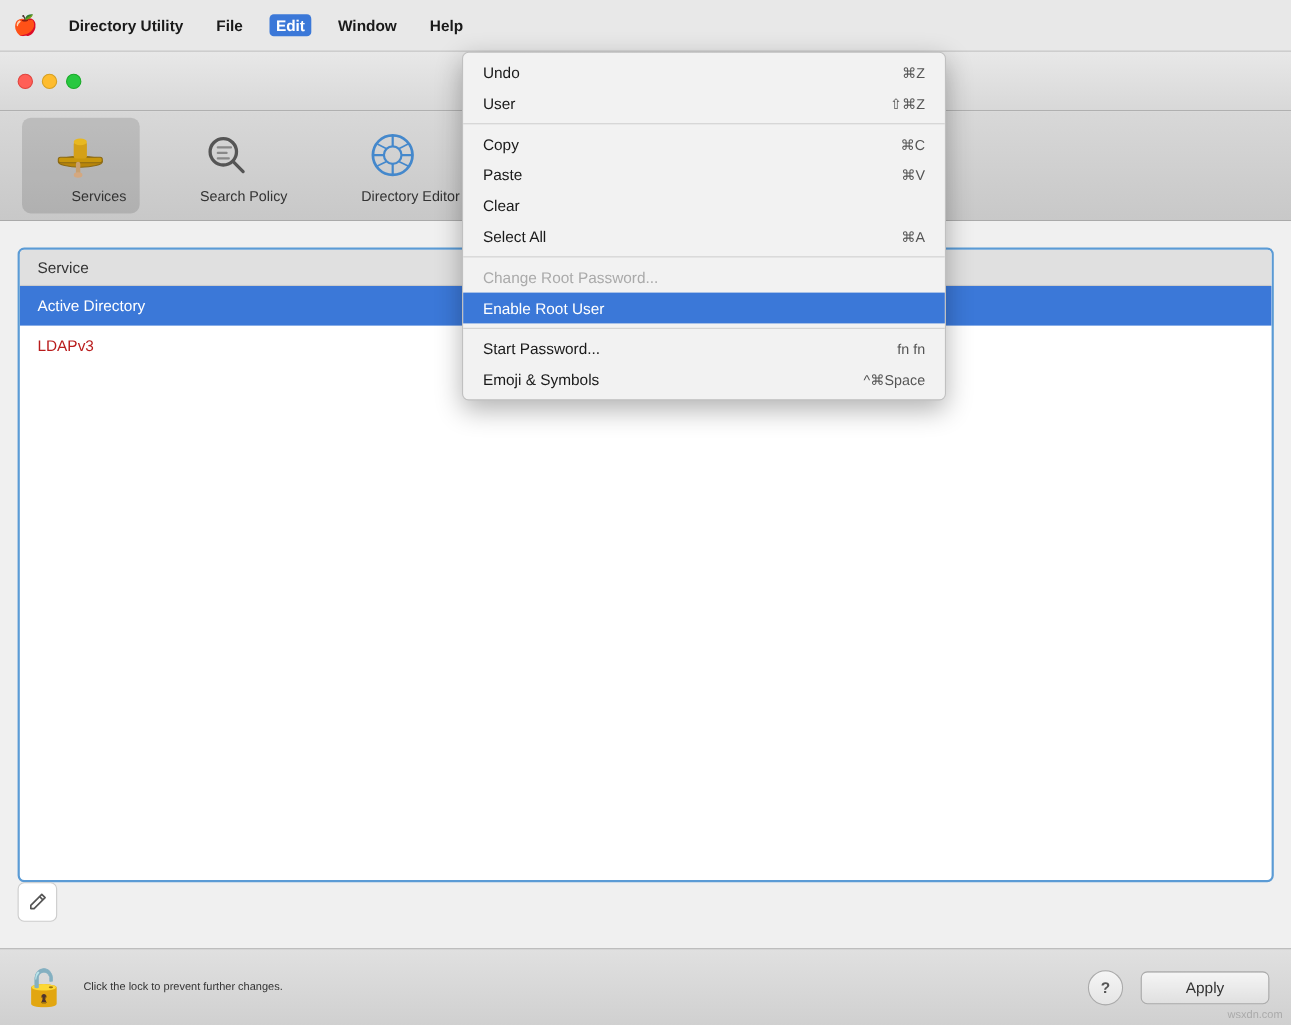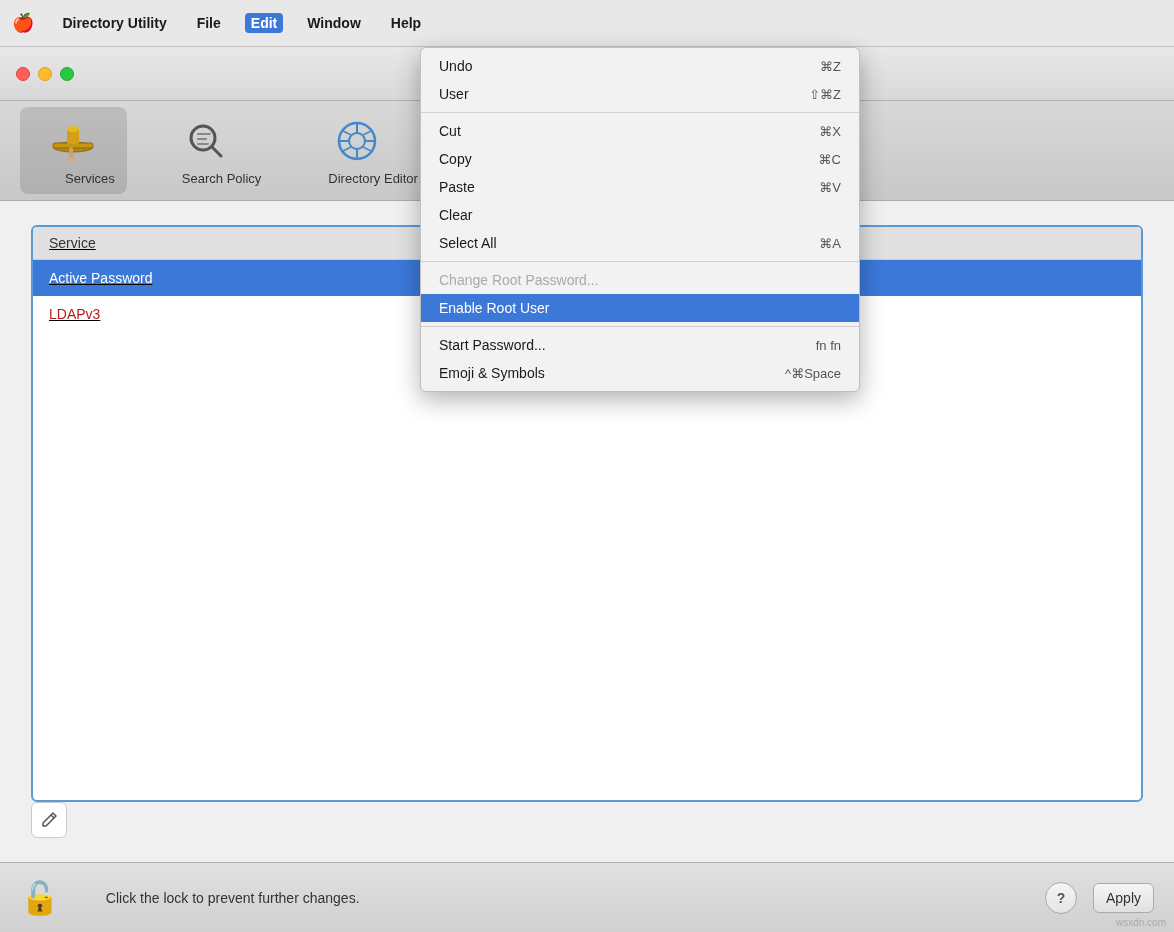--- a/index.html
+++ b/index.html
@@ -109,25 +109,24 @@
     .toolbar-label {
       font-size: 13px;
       color: #333;
       text-align: center;
       margin-left: 33px;
     }
 
     
     #content {
       flex: 1;
-      padding: 24px 31px;
+      padding: 24px 16px;
       display: flex;
       flex-direction: column;
       background: #f0f0f0;
-      text-decoration: underline;
     }
 
     
     #services-table {
       border: 2px solid #5b9bd5;
       border-radius: 6px;
       background: white;
       overflow: hidden;
       flex: 1;
     }
@@ -178,41 +177,40 @@
       border-top: 1px solid #b0b0b0;
       display: flex;
       align-items: center;
       padding: 0 20px;
       gap: 16px;
     }
     .lock-icon {
       font-size: 32px;
     }
     .lock-text {
-      font-size: 14px;
+      font-size: 10px;
       color: #333;
       flex: 1;
-      margin-left: 30px;
     }
     .help-btn {
       width: 32px;
       height: 32px;
       border-radius: 50%;
       border: 1px solid #aaa;
       background: linear-gradient(to bottom, #f5f5f5, #e5e5e5);
       display: flex;
       align-items: center;
       justify-content: center;
       font-size: 14px;
       font-weight: bold;
       color: #555;
       cursor: pointer;
     }
     .apply-btn {
-      padding: 6px 12px;
+      padding: 6px 40px;
       border-radius: 6px;
       border: 1px solid #aaa;
       background: linear-gradient(to bottom, #f5f5f5, #e0e0e0);
       font-size: 14px;
       color: #333;
       cursor: pointer;
     }
 
     
     #dropdown-overlay {
@@ -349,21 +347,21 @@
         </svg>
       </div>
       <span class="toolbar-label">Directory Editor</span>
     </div>
   </div>
 
   <div id="content">
 
     <div id="services-table">
       <div class="table-header">Service</div>
-      <div class="table-row selected">Active Password</div>
+      <div class="table-row selected">Active Directory</div>
       <div class="table-row">LDAPv3</div>
     </div>
 
     <div id="edit-row">
       <div class="edit-btn">
         <svg width="18" height="18" viewBox="0 0 18 18">
           <path d="M13 2 L16 5 L6 15 L3 15 L3 12 Z" fill="none" stroke="#555" stroke-width="1.5" stroke-linejoin="round"></path>
           <line x1="11" y1="4" x2="14" y2="7" stroke="#555" stroke-width="1.5"></line>
         </svg>
       </div>
@@ -389,24 +387,20 @@
         <span class="shortcut">⌘Z</span>
       </div>
       <div class="dropdown-item">
         <span>User</span>
         <span class="shortcut">⇧⌘Z</span>
       </div>
     </div>
 
     <div class="menu-section">
       <div class="dropdown-item">
-        <span>Cut</span>
-        <span class="shortcut">⌘X</span>
-      </div>
-      <div class="dropdown-item">
         <span>Copy</span>
         <span class="shortcut">⌘C</span>
       </div>
       <div class="dropdown-item">
         <span>Paste</span>
         <span class="shortcut">⌘V</span>
       </div>
       <div class="dropdown-item">
         <span>Clear</span>
         <span class="shortcut"></span>

